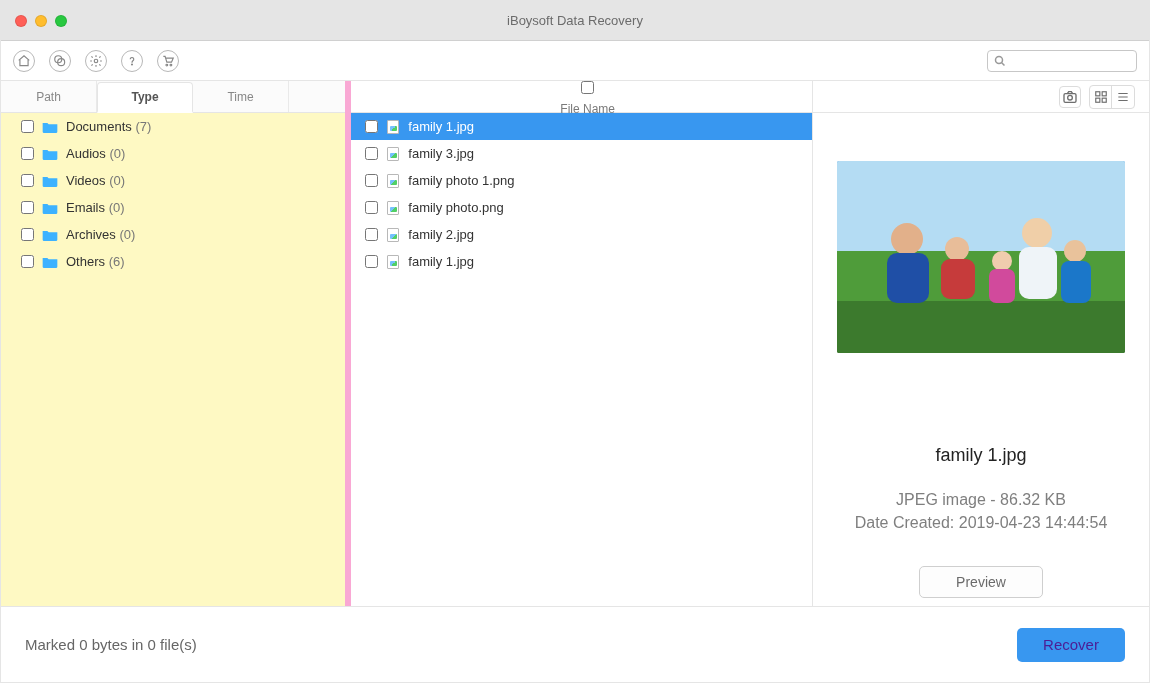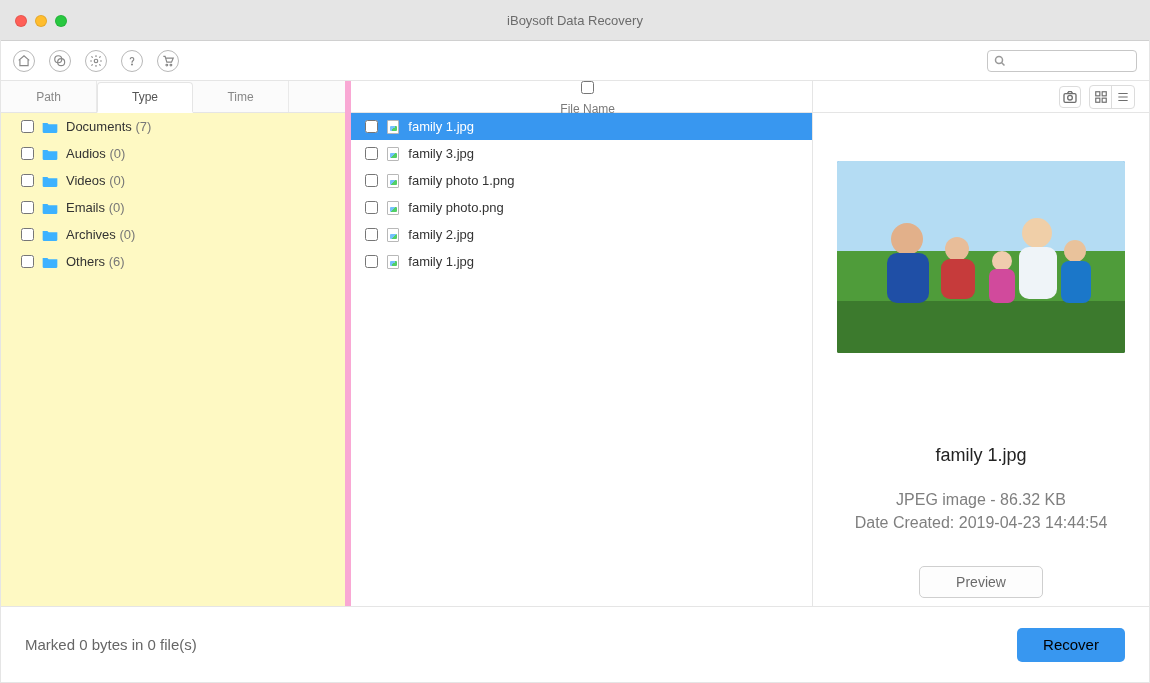--- a/index.html
+++ b/index.html
@@ -55,21 +55,21 @@
   .search-box svg { width:12px; height:12px; color:#999; flex:none; }
   .search-box input { border:0; outline:0; flex:1; font-size:12px; background:transparent; }
 
   
   .main { flex:1; display:flex; min-height:0; }
 
   
   .sidebar { width:358px; border-right:6px solid #f9a8d4; background:#fef9c3; display:flex; flex-direction:column; }
   .tabs { display:flex; height:32px; border-bottom:1px solid #e5e5e5; background:#fbfbfb; }
   .tab { flex:none; width:96px; display:flex; align-items:center; justify-content:center; font-size:12px; color:#888; cursor:pointer; border-right:1px solid #e9e9e9; }
-  .tab.active { background:#fff; border-bottom:2px solid #fff; color:#555; position:relative; top:1px; border-top:1px solid #e5e5e5; border-left:1px solid #e5e5e5; border-right:1px solid #e5e5e5; border-radius:4px 4px 0 0; }
+  .tab.active { background:#fff; border-bottom:2px solid #fff; color:#555; position:relative; top:1px; border-top:1px solid #e5e5e5; border-left:1px solid #e5e5e5; border-right:1px solid #e5e5e5; border-radius:4px 4px 0 0;font-weight:bold; }
   .tab:first-child { border-left:0; }
 
   .cat-list { overflow:auto; }
   .cat-item { height:27px; display:flex; align-items:center; padding-left:20px; gap:8px; cursor:default; }
   .cat-item input[type=checkbox]{ accent-color:#3897f0; }
   .cat-item .folder { width:16px; height:12px; display:inline-block; }
   .folder svg { width:16px; height:12px; }
   .cat-item .name { font-size:13px; }
   .cat-item .count { color:#777; }
   .cat-item.selected { background:#3897f0; color:#fff; }
@@ -94,21 +94,21 @@
   .preview-body { flex:1; display:flex; flex-direction:column; align-items:center; padding:48px 24px 0; }
   .thumb { width:288px; height:192px; border-radius:2px; overflow:hidden; position:relative; background:linear-gradient(to bottom, #5aa3df 0%, #6ebce8 45%, #3d8a3e 45%, #2a5f25 100%); }
   .thumb svg { position:absolute; inset:0; width:100%; height:100%; }
   .pv-title { margin-top:92px; font-size:18px; color:#222; }
   .pv-meta { margin-top:22px; color:#7f7f7f; font-size:16px; line-height:1.45; text-align:center; }
   .preview-btn { margin-top:32px; width:124px; height:32px; border:1px solid #cfcfcf; background:#fdfdfd; border-radius:5px; color:#6b6b6b; font-size:14px; cursor:pointer; }
 
   
   .footer { height:76px; border-top:1px solid #e5e5e5; display:flex; align-items:center; padding:0 24px; justify-content:space-between; background:#fff; }
   .footer .status { color:#666; font-size:15px; }
-  .recover-btn { width:108px; height:34px; border:0; border-radius:5px; background:#3897f0; color:#000000; font-size:15px; cursor:pointer; }
+  .recover-btn { width:108px; height:34px; border:0; border-radius:5px; background:#3897f0; color:#4c1d95; font-size:15px; cursor:pointer; }
 
   input[type=checkbox]{ width:13px; height:13px; }
 
   .img-icon { width:12px; height:14px; background:#fff; border:1px solid #b8b8b8; border-radius:1px; position:relative; }
   .img-icon::after { content:""; position:absolute; left:1.5px; right:1.5px; bottom:1.5px; height:5px; background:linear-gradient(135deg,#74c0fc 0 50%,#51cf66 50% 100%); border-radius:1px; }
 </style>
 </head>
 <body>
 
 <div class="titlebar">

